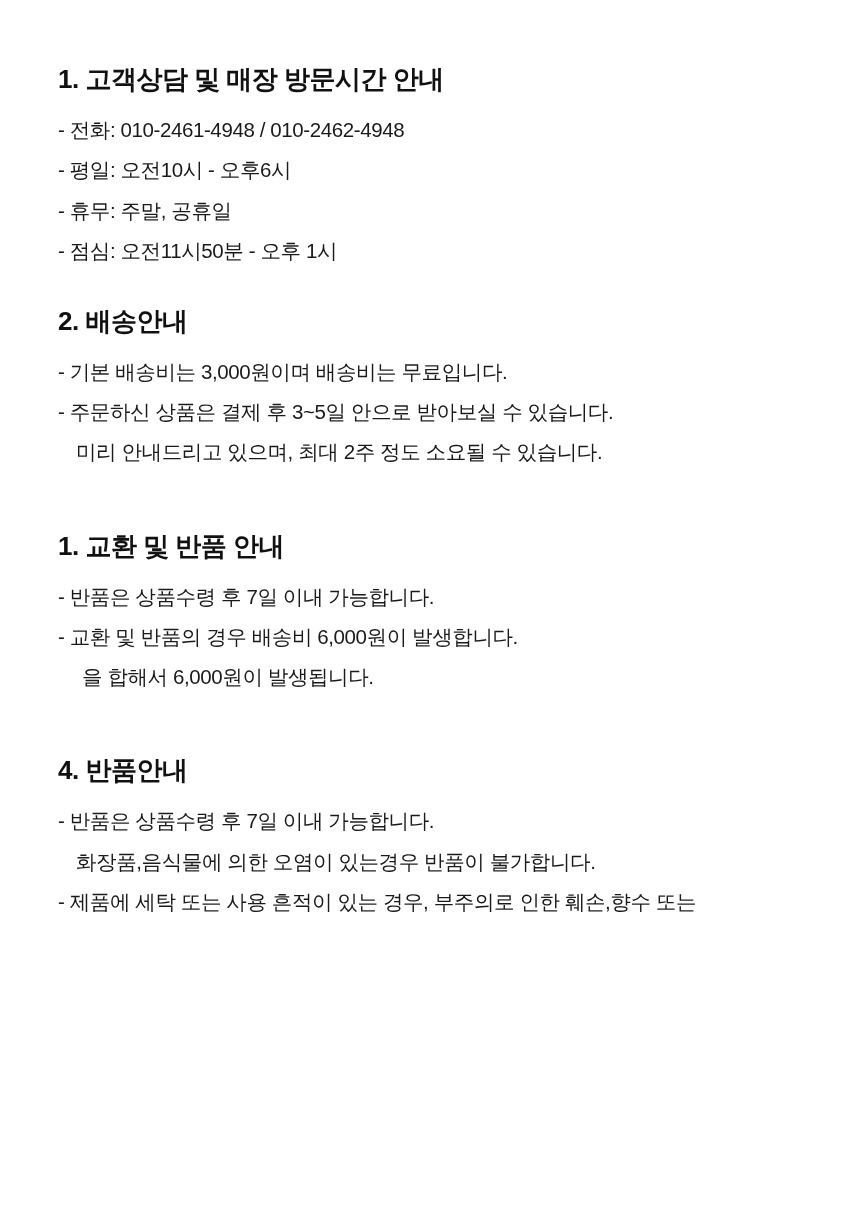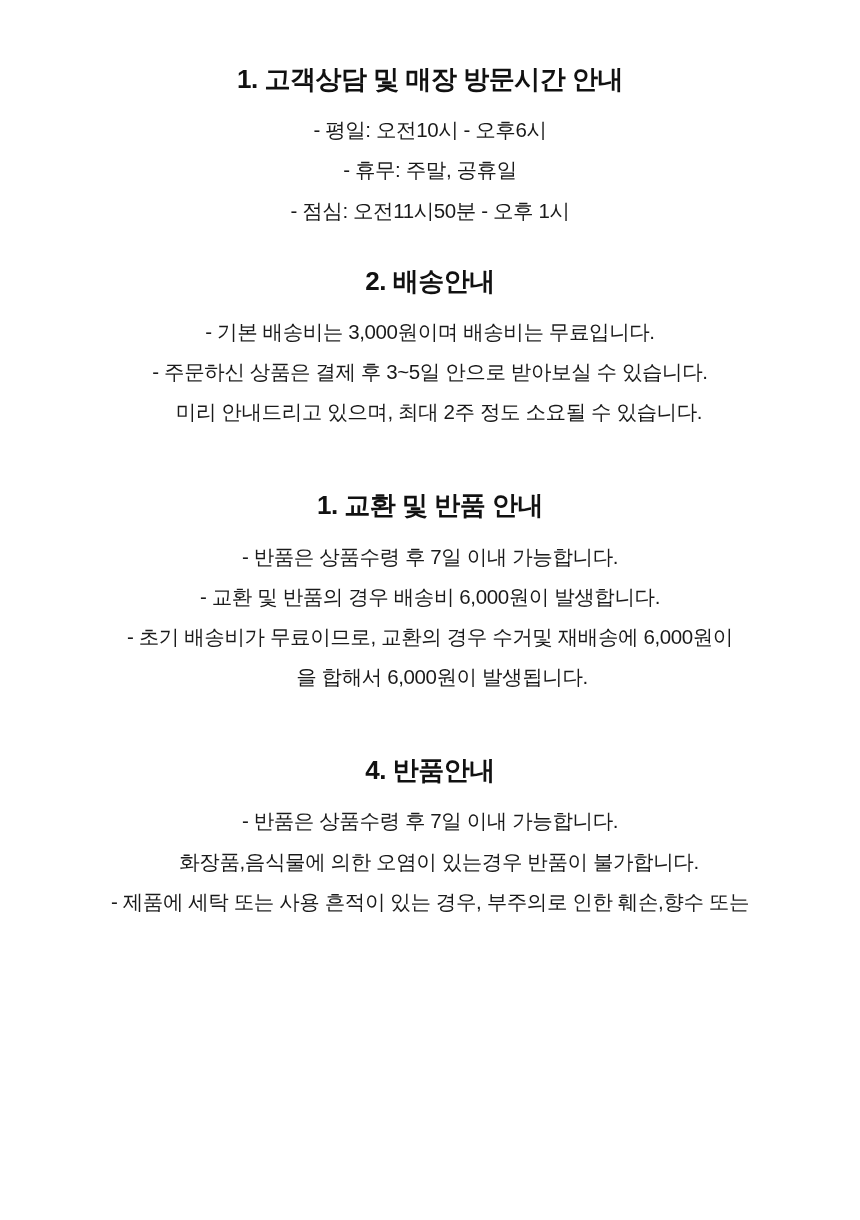--- a/index.html
+++ b/index.html
@@ -13,21 +13,20 @@
     font-family: "Liberation Sans", "DejaVu Sans", sans-serif;
     color: #111111;
     -webkit-font-smoothing: antialiased;
   }
   .page {
     width: 860px;
     height: 1220px;
     box-sizing: border-box;
     padding: 62px 58px 40px 58px;
     position: relative;
-    text-align: center;
   }
   .section {
     margin-bottom: 26px;
   }
   .section-title {
     font-size: 26px;
     font-weight: 700;
     letter-spacing: -0.5px;
     color: #111111;
     margin: 0 0 16px 0;
@@ -52,41 +51,41 @@
   .gap-3 { height: 34px; }
   .sec1 { margin-bottom: 0; }
 </style>
 </head>
 <body>
 
 <div class="page">
 
   <div class="section sec1">
     <h2 class="section-title">1. 고객상담 및 매장 방문시간 안내</h2>
+    <p class="line">- 전화: 010-2461-4948 / 010-2462-4948</p>
     <p class="line">- 평일: 오전10시 - 오후6시</p>
     <p class="line">- 휴무: 주말, 공휴일</p>
     <p class="line">- 점심: 오전11시50분 - 오후 1시</p>
   </div>
 
   <div class="gap-1"></div>
 
   <div class="section">
     <h2 class="section-title">2. 배송안내</h2>
     <p class="line">- 기본 배송비는 3,000원이며 배송비는 무료입니다.</p>
     <p class="line">- 주문하신 상품은 결제 후 3~5일 안으로 받아보실 수 있습니다.</p>
     <p class="line indent">미리 안내드리고 있으며, 최대 2주 정도 소요될 수 있습니다.</p>
   </div>
 
   <div class="gap-2"></div>
 
   <div class="section">
     <h2 class="section-title">1. 교환 및 반품 안내</h2>
     <p class="line">- 반품은 상품수령 후 7일 이내 가능합니다.</p>
     <p class="line">- 교환 및 반품의 경우 배송비 6,000원이 발생합니다.</p>
-    <p class="line">- 초기 배송비가 무료이므로, 교환의 경우 수거및 재배송에 6,000원이</p>
     <p class="line indent2">을 합해서 6,000원이 발생됩니다.</p>
   </div>
 
   <div class="gap-3"></div>
 
   <div class="section">
     <h2 class="section-title">4. 반품안내</h2>
     <p class="line">- 반품은 상품수령 후 7일 이내 가능합니다.</p>
     <p class="line indent">화장품,음식물에 의한 오염이 있는경우 반품이 불가합니다.</p>
     <p class="line">- 제품에 세탁 또는 사용 흔적이 있는 경우, 부주의로 인한 훼손,향수 또는</p>

